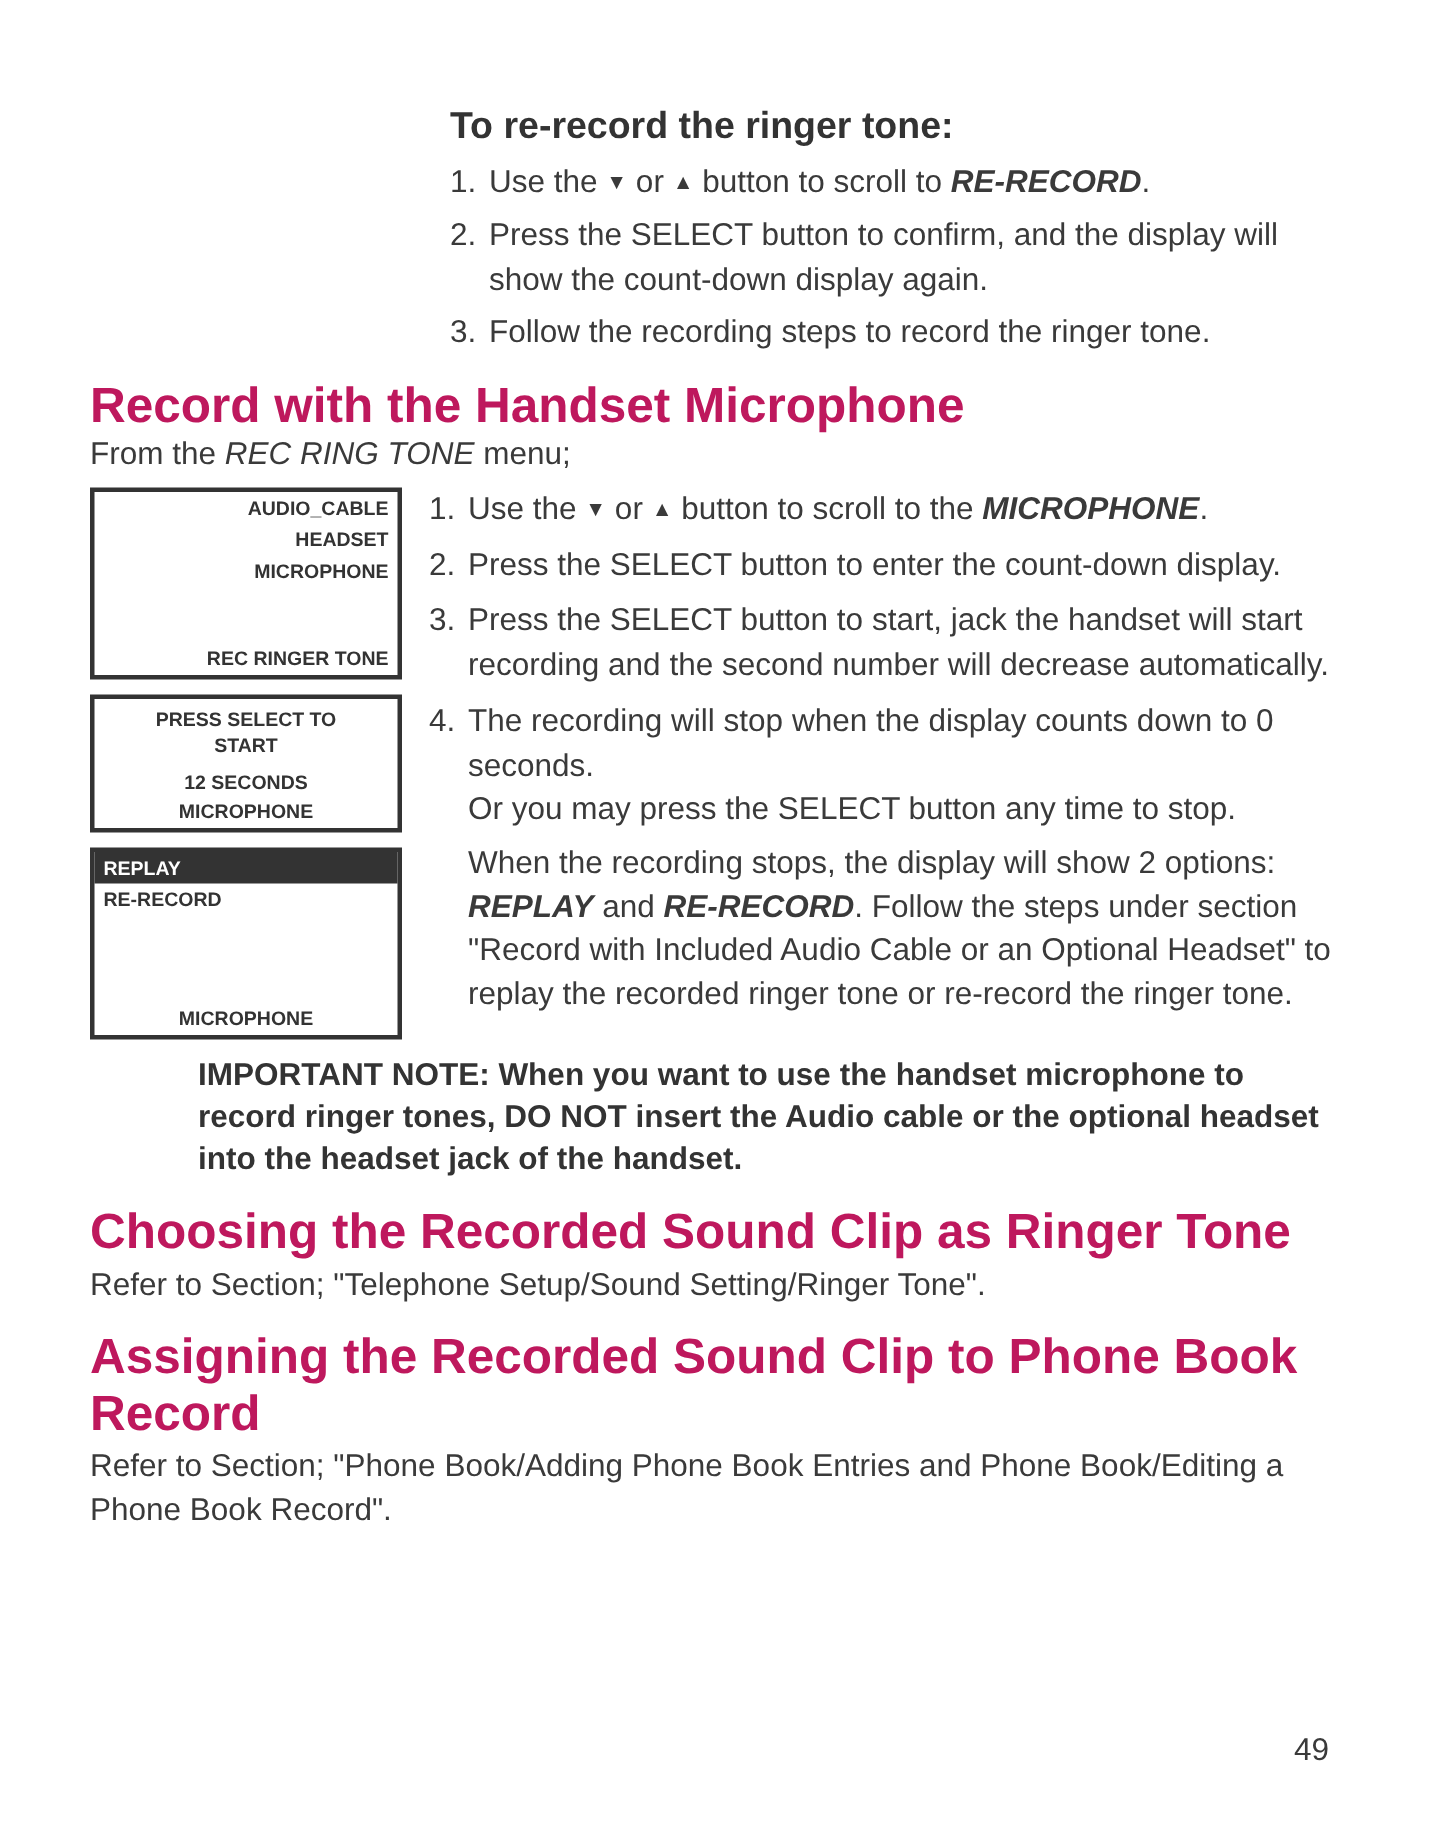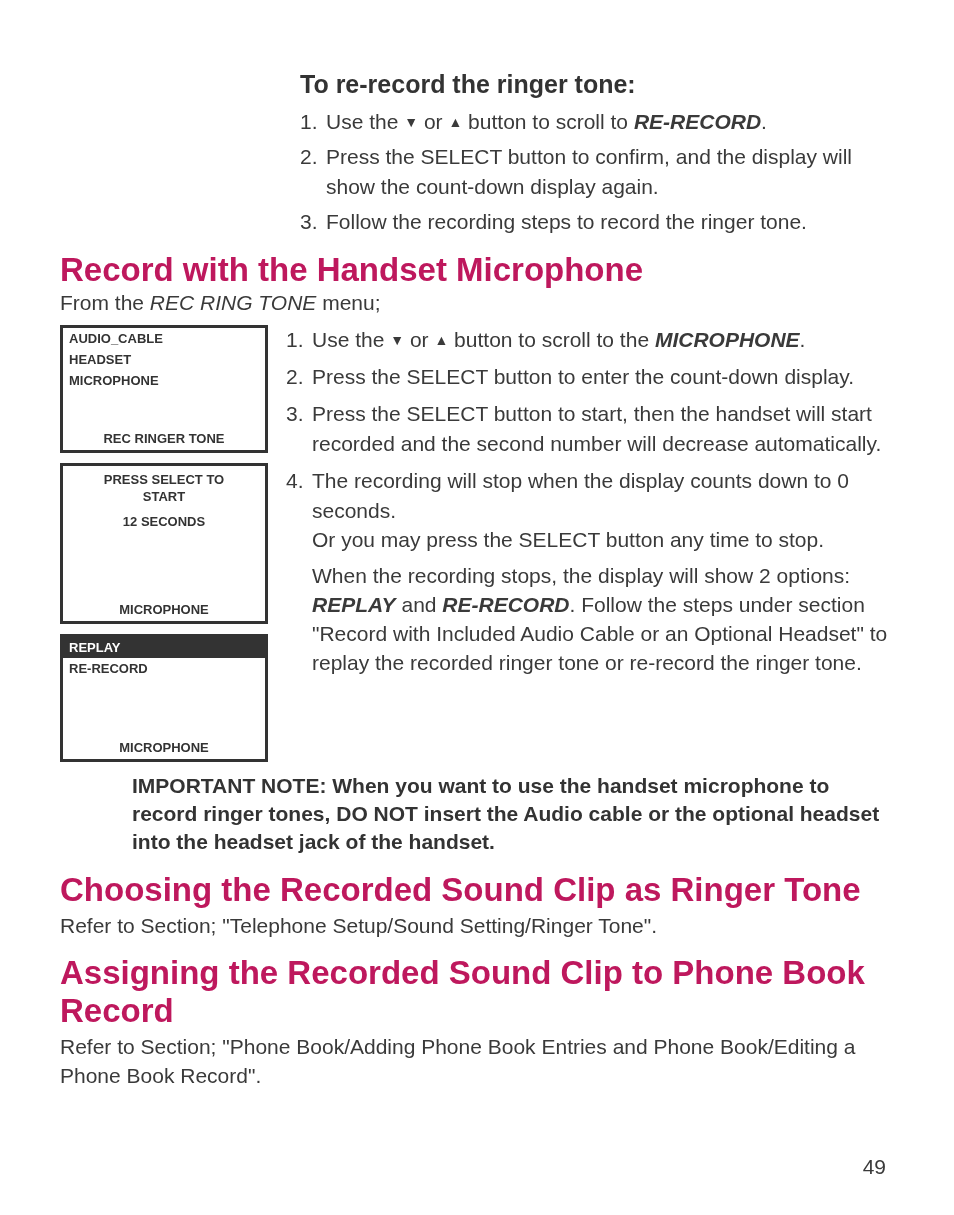--- a/index.html
+++ b/index.html
@@ -22,23 +22,23 @@
   h1 { font-size: 33px; font-weight: 600; color: #be185d; margin-bottom: 2px; }
   .menu-line { font-size: 21px; margin-bottom: 10px; }
   .italic { font-style: italic; }
   .bold-italic { font-weight: 700; font-style: italic; }
 
   .columns { display: flex; gap: 18px; align-items: flex-start; margin-bottom: 10px; }
   .screens { width: 208px; flex-shrink: 0; display: flex; flex-direction: column; gap: 10px; }
   .screen { border: 3px solid #333; background: #fff; font-family: Arial, Helvetica, sans-serif; font-weight: 700; color: #333; font-size: 13px; }
   .screen .row { padding: 3px 6px; }
   .screen .footer { text-align: center; padding: 4px 6px; }
-  .screen1 { height: 128px; display: flex; flex-direction: column; }
+  .screen1 { height: 128px; display: flex; flex-direction: column; align-items: flex-end; }
   .screen1 .spacer { flex: 1; }
-  .screen2 { height: 161px; display: flex; flex-direction: column; justify-content: flex-start; }
+  .screen2 { height: 92px; display: flex; flex-direction: column; justify-content: flex-start; }
   .screen2 .center-block { flex: 1; display: flex; flex-direction: column; align-items: center; justify-content: flex-start; padding-top: 6px; gap: 2px; }
   .screen3 { height: 128px; display: flex; flex-direction: column; }
   .screen3 .hl { background: #333; color: #fff; padding: 3px 6px; margin-bottom:0; }
   .screen3 .spacer { flex: 1; }
 
   .right-col { flex: 1; font-size: 21px; line-height: 1.38; }
   .right-col .ol li { margin-bottom: 8px; }
   .after-ol { margin-left: 26px; margin-top: 2px; }
 
   .important { font-weight: 600; font-size: 21px; margin: 8px 0 14px 72px; line-height: 1.35; color:#333; }
@@ -108,21 +108,21 @@
         <span class="txt">
           <span>Use the  </span><span class="arrow">▼</span><span>  or  </span><span class="arrow">▲</span><span>   button to scroll to the </span><span class="bold-italic">MICROPHONE</span><span>.</span>
         </span>
       </li>
       <li>
         <span class="num">2.</span>
         <span class="txt">Press the SELECT button to enter the count-down display.</span>
       </li>
       <li>
         <span class="num">3.</span>
-        <span class="txt">Press the SELECT button to start, then the handset will start recorded and the second number will decrease automatically.</span>
+        <span class="txt">Press the SELECT button to start, jack the handset will start recording and the second number will decrease automatically.</span>
       </li>
       <li>
         <span class="num">4.</span>
         <span class="txt">
           <span>The recording will stop when the display counts down to 0 seconds.</span><br>
           <span>Or you may press the SELECT button any time to stop.</span>
         </span>
       </li>
     </ol>
     <div class="after-ol">

